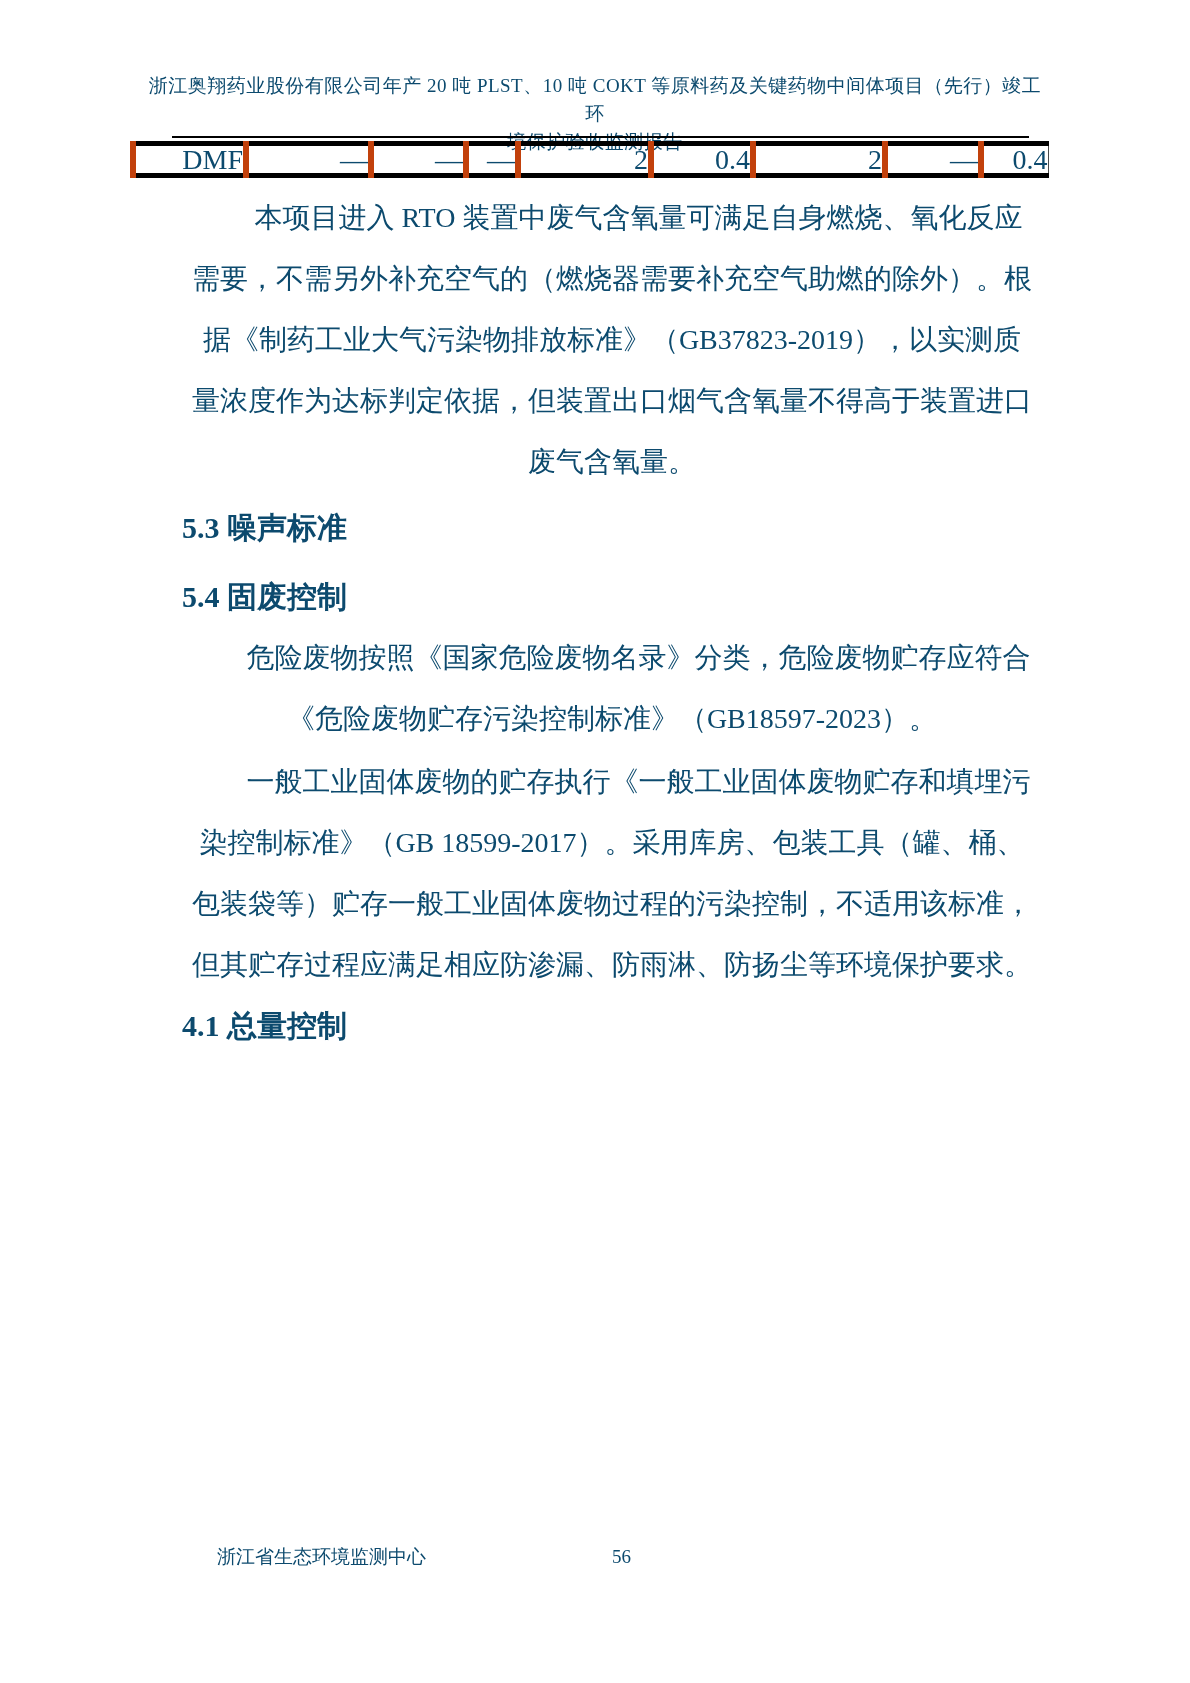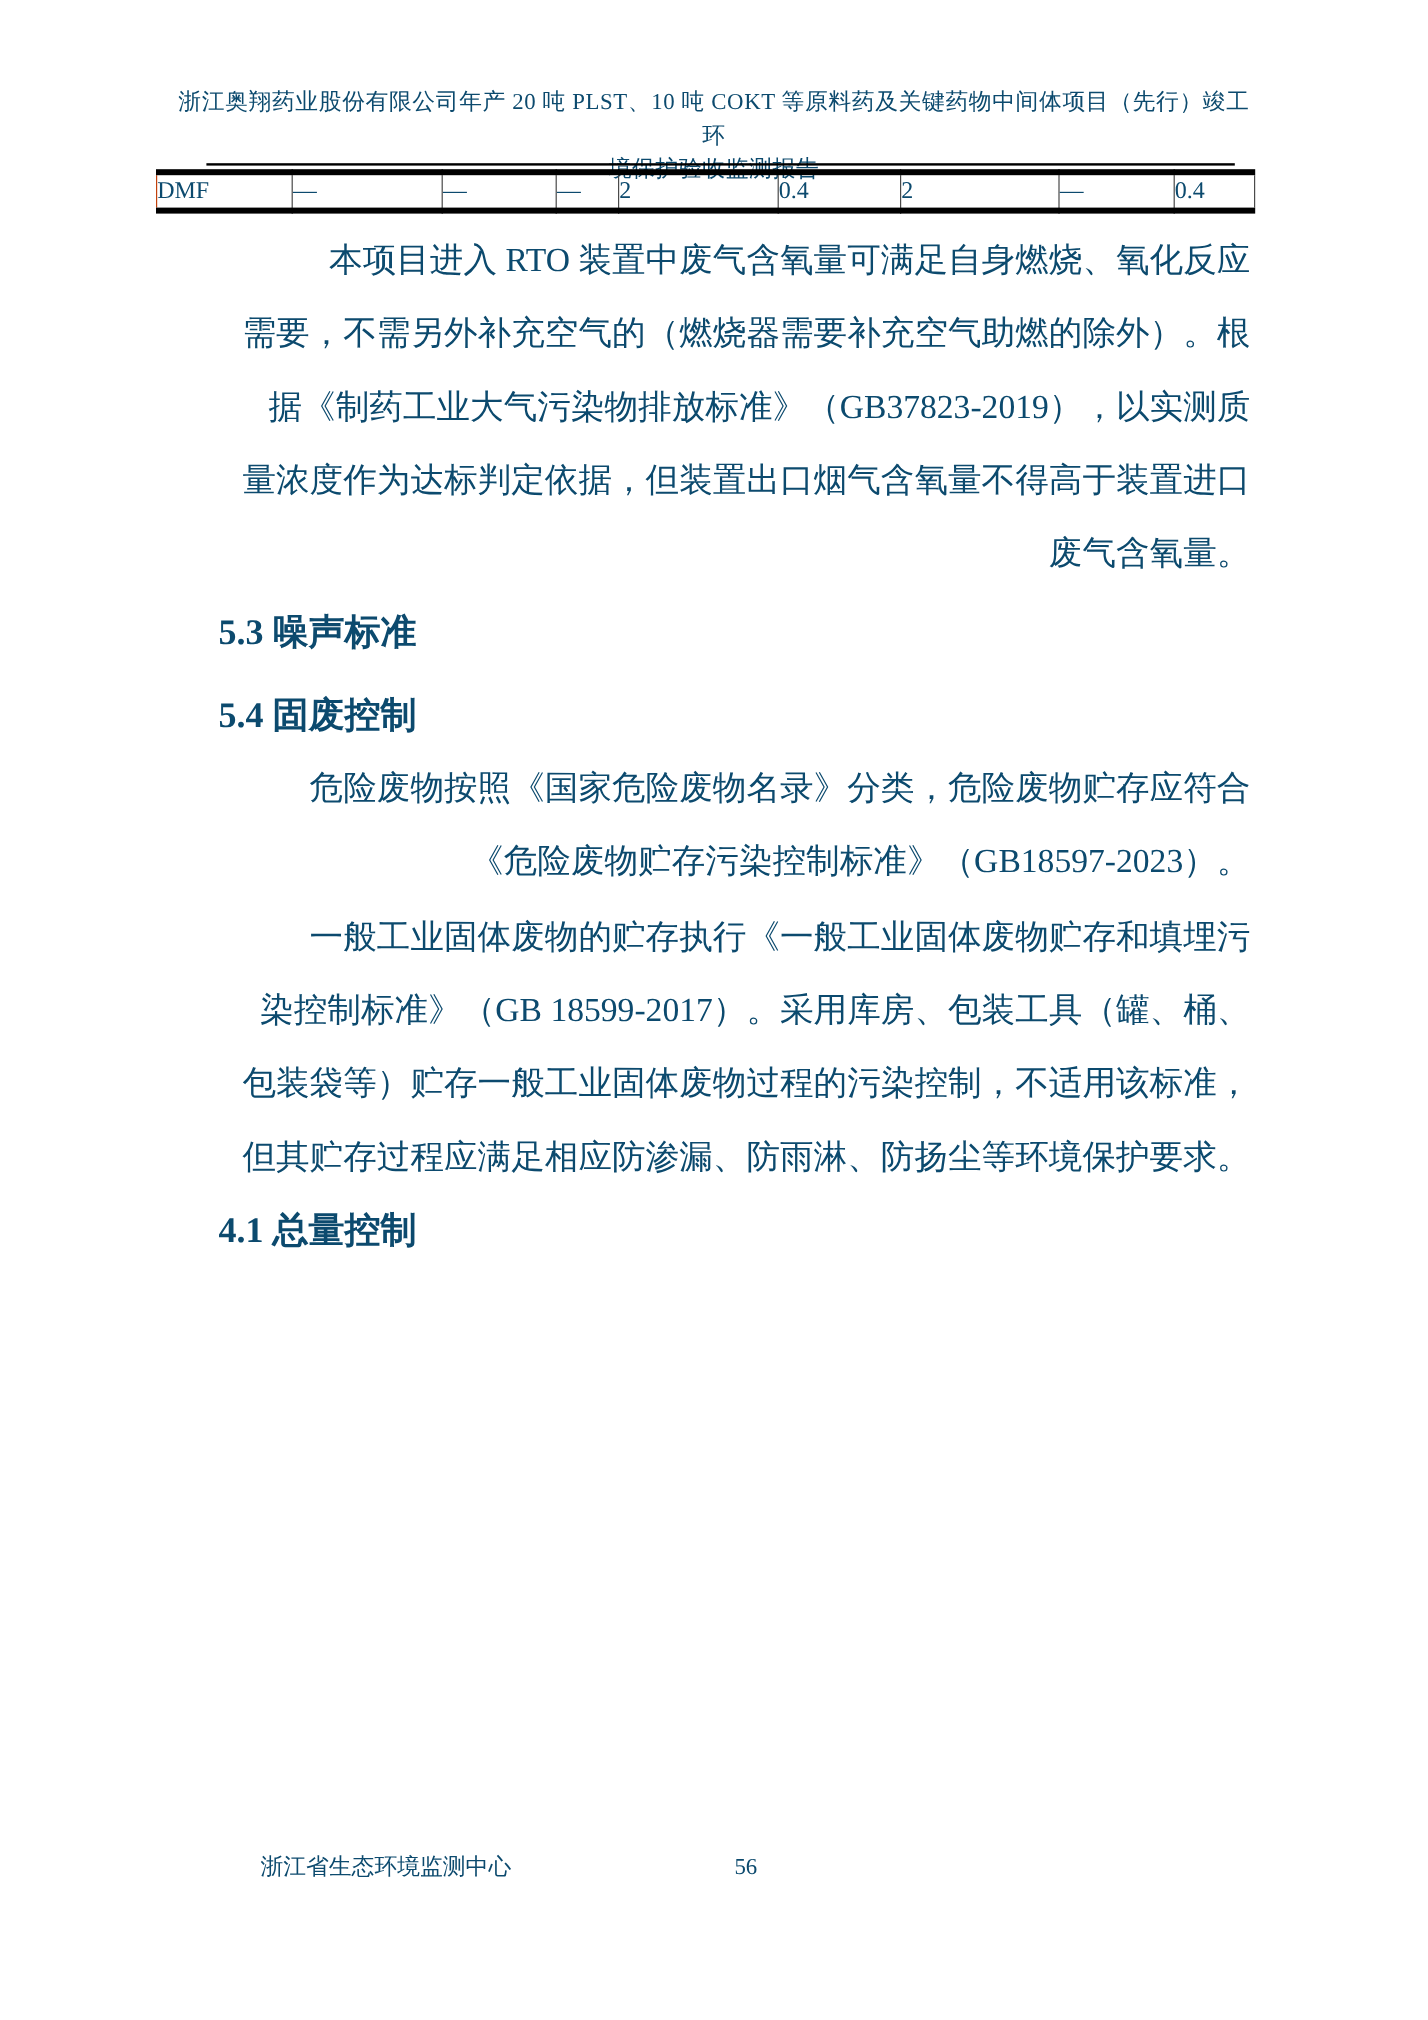--- a/index.html
+++ b/index.html
@@ -16,40 +16,40 @@
   .header-rule{
     position:absolute;top:136px;left:172px;width:857px;height:2px;background:#000;
   }
   
   .cont-table{
     position:absolute;top:141px;left:130px;border-collapse:collapse;table-layout:fixed;
     border-top:5px solid #000;border-bottom:5px solid #000;
     border-left:1px solid #4a4a4a;border-right:1px solid #4a4a4a;
   }
   .cont-table td{
-    border-left:1px solid #c2410c;border-right:1px solid #4a4a4a;
-    height:27px;line-height:27px;text-align:left;vertical-align:middle;
-    font-size:20px;padding:0;overflow:hidden;
+    border-left:6px solid #c2410c;border-right:1px solid #4a4a4a;
+    height:27px;line-height:27px;text-align:right;vertical-align:middle;
+    font-size:28px;padding:0;overflow:hidden;
   }
   .cont-table col:nth-child(1){width:113px}
   .cont-table col:nth-child(2){width:125px}
   .cont-table col:nth-child(3){width:95px}
   .cont-table col:nth-child(4){width:52px}
   .cont-table col:nth-child(5){width:133px}
   .cont-table col:nth-child(6){width:102px}
   .cont-table col:nth-child(7){width:132px}
   .cont-table col:nth-child(8){width:96px}
   .cont-table col:nth-child(9){width:67px}
   
   .content{
     position:absolute;top:187px;left:182px;width:860px;
   }
   .para{
     font-size:28px;line-height:61px;white-space:pre-line;
-    text-indent:53px;text-align:right;
+    text-indent:53px;text-align:center;
   }
   .hd{
     font-size:30px;line-height:61px;font-weight:700;white-space:pre-line;
   }
   .content > *:nth-child(2){margin-top:5px;}
   .content > *:nth-child(3){margin-top:8px;}
   .content > *:nth-child(5){margin-top:2px;}
   .content > *:nth-child(8){margin-top:8px;}
   
   .footer{

